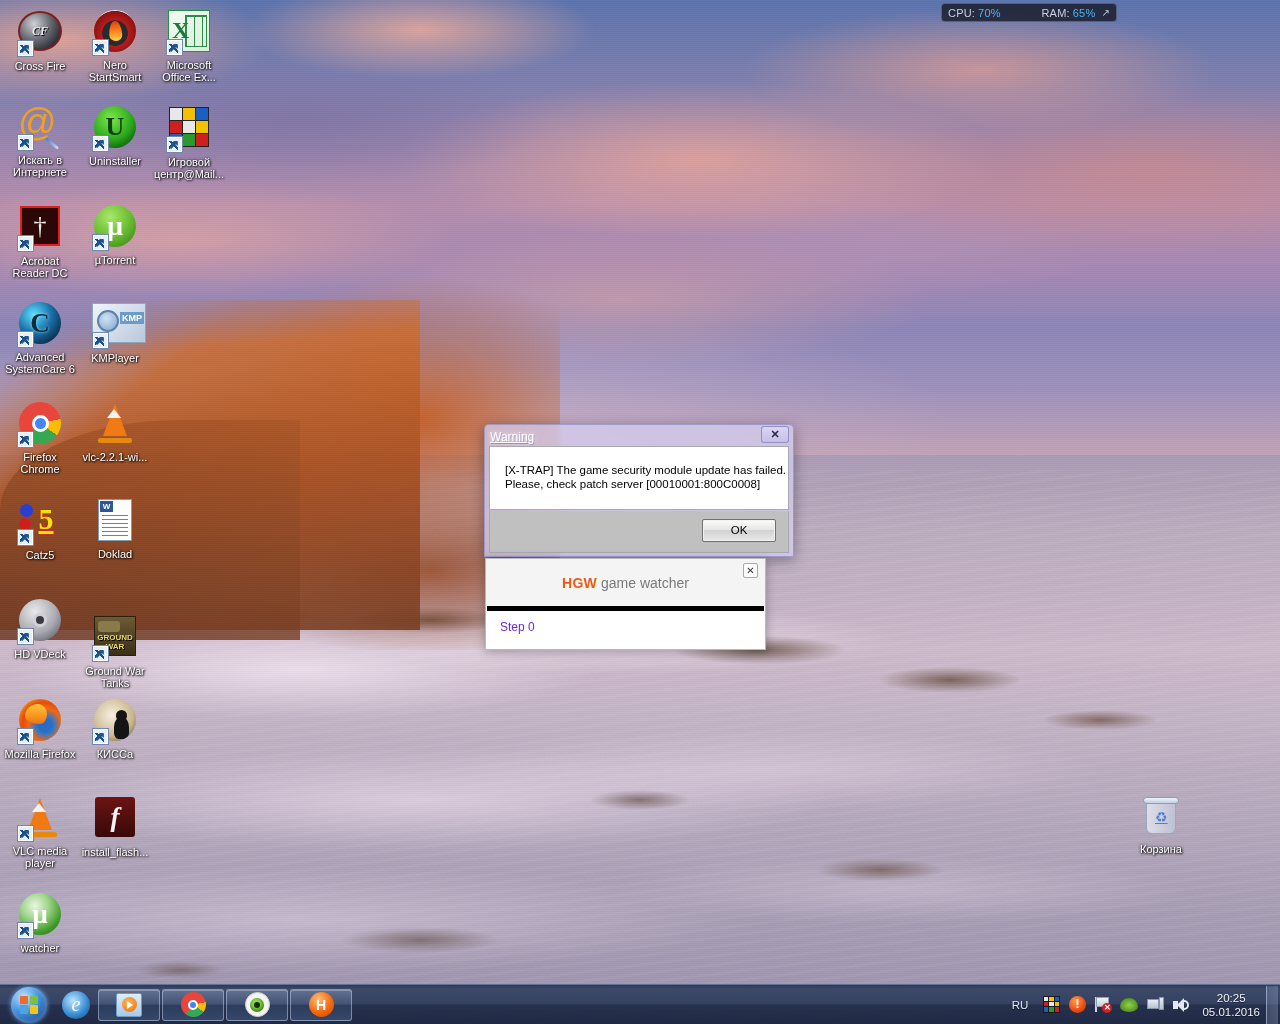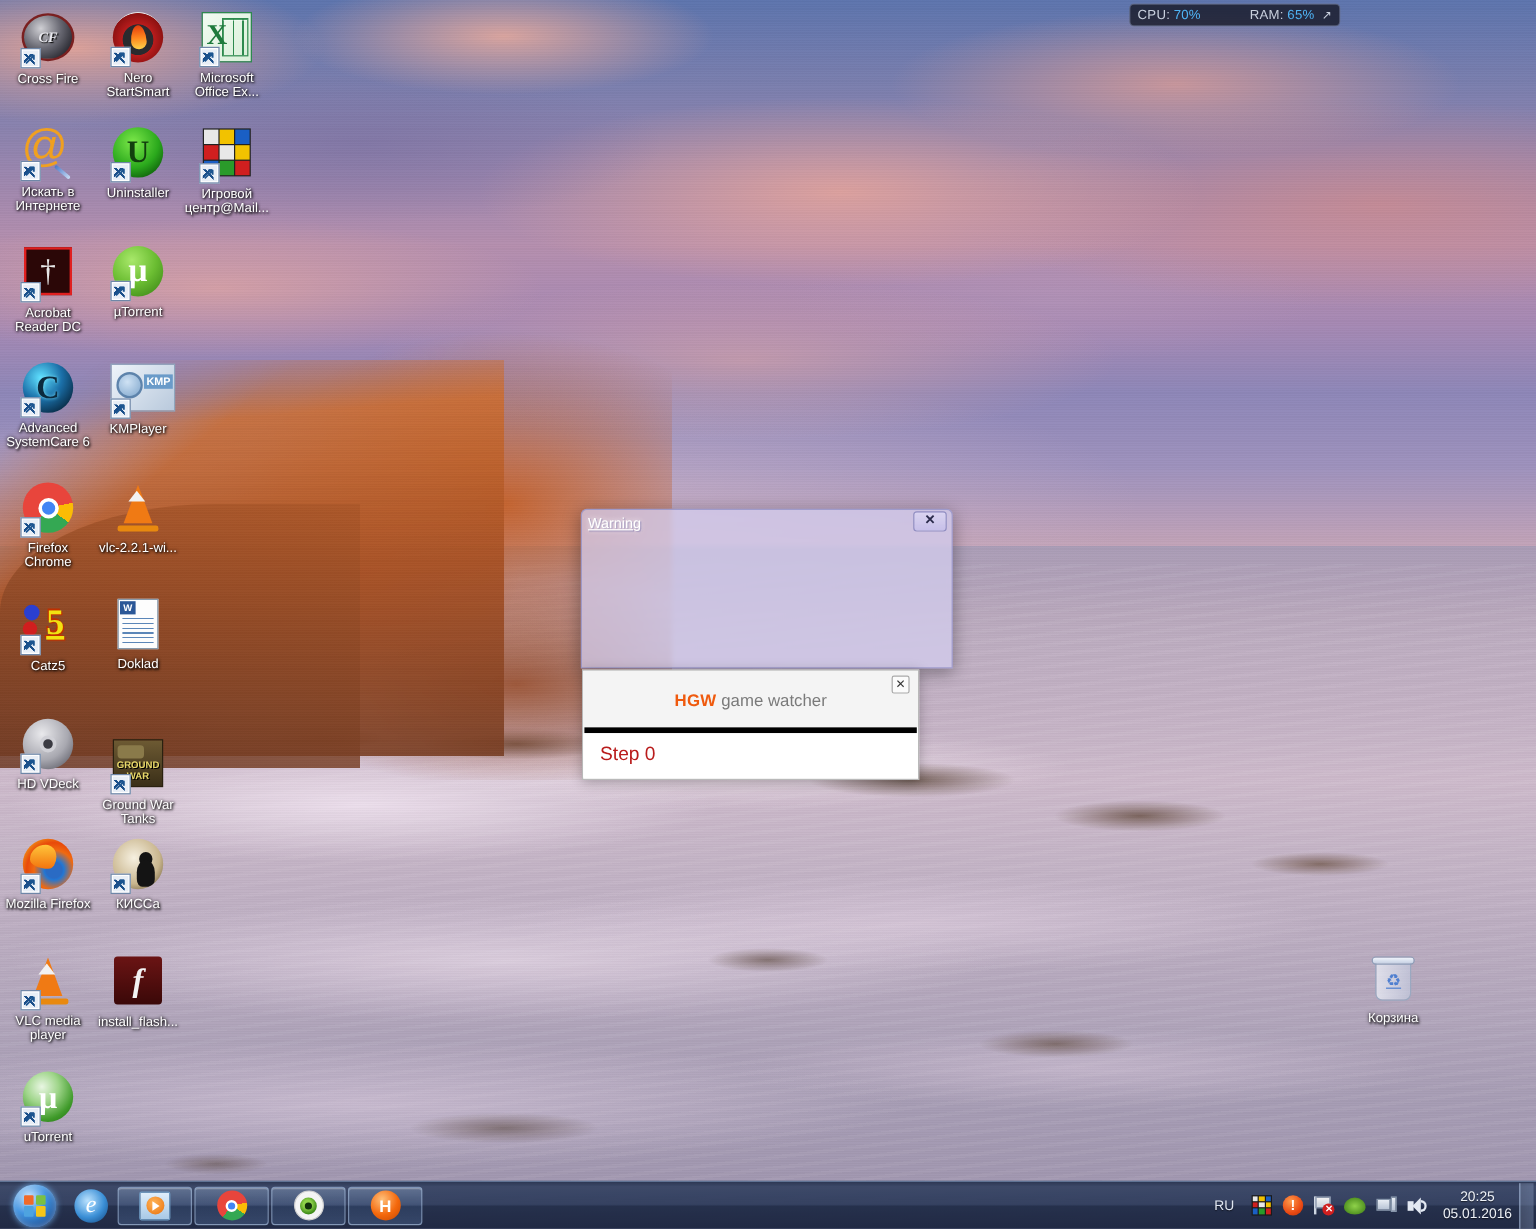--- a/index.html
+++ b/index.html
@@ -401,21 +401,21 @@
   }
   #hgw-bar {
     height: 5px;
     background: #000000;
     margin: 0 1px;
   }
   #hgw-status {
     height: 37px;
     background: #ffffff;
     padding: 9px 0 0 14px;
-    font-size: 16px; color: #b91c1c;
+    font-size: 12px; color: #6d28d9;
   }
 
   
   #taskbar {
     position: absolute; left: 0; bottom: 0;
     width: 1280px; height: 40px;
     background:
       linear-gradient(to bottom,
         rgba(36,48,76,.92) 0%,
         rgba(52,66,98,.92) 10%,
@@ -759,38 +759,45 @@
       <div class="art-flash">f</div>
     </div>
   <div class="cap">install_flash...</div>
 </div>
 
 <div class="icon" style="left:3px;top:891px;">
   <div class="glyph sc">
       <div class="art-utorrent2">µ</div>
       <span class="scarrow">↗</span>
     </div>
-  <div class="cap">uTorrent</div>
+  <div class="cap">watcher</div>
 </div>
 
 <div class="icon" style="left:1124px;top:793px;">
   <div class="glyph">
       <div class="art-bin">
         <i></i>
         <b></b>
         <u>♻</u>
       </div>
     </div>
   <div class="cap">Корзина</div>
 </div>
 
 <div id="warning-dialog">
   <div id="warning-titlebar">
     <span id="warning-title">Warning</span>
     <div id="warning-close">✕</div>
+  </div>
+  <div id="warning-body">
+    <div id="warning-message">[X-TRAP] The game security module update has failed.
+Please, check patch server [00010001:800C0008]</div>
+  </div>
+  <div id="warning-buttonbar">
+    <div id="ok-button">OK</div>
   </div>
 </div>
 
 <div id="hgw-panel">
   <div id="hgw-header">
     <div id="hgw-logo">
       <span class="brand">HGW</span><span class="sub"> game watcher</span>
     </div>
     <div id="hgw-close">✕</div>
   </div>

